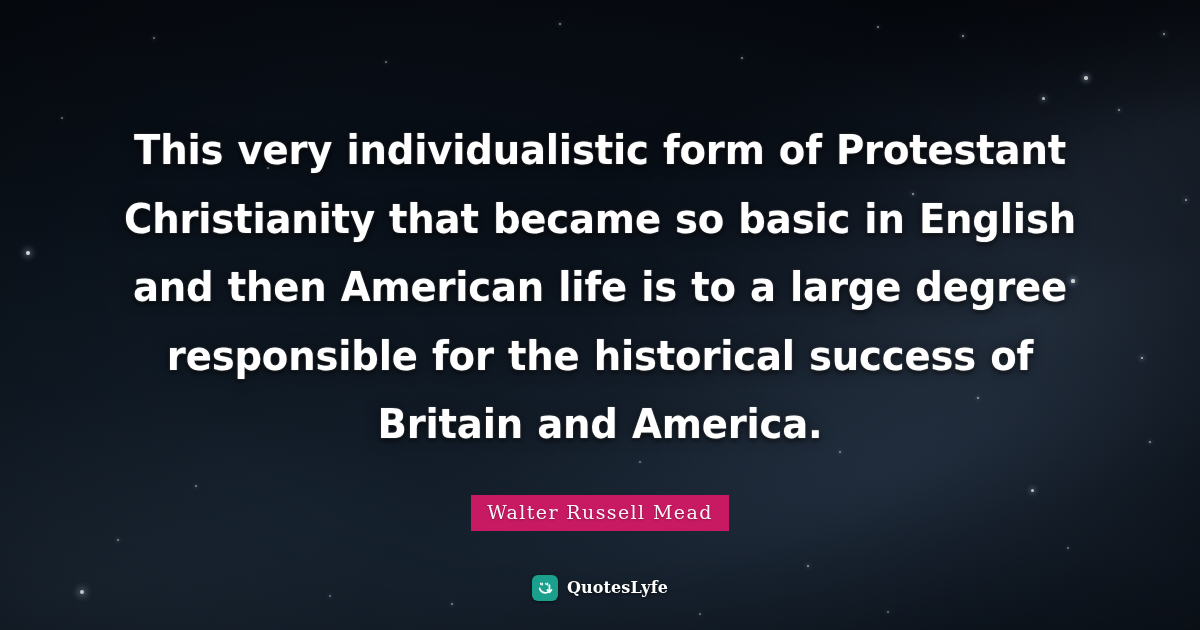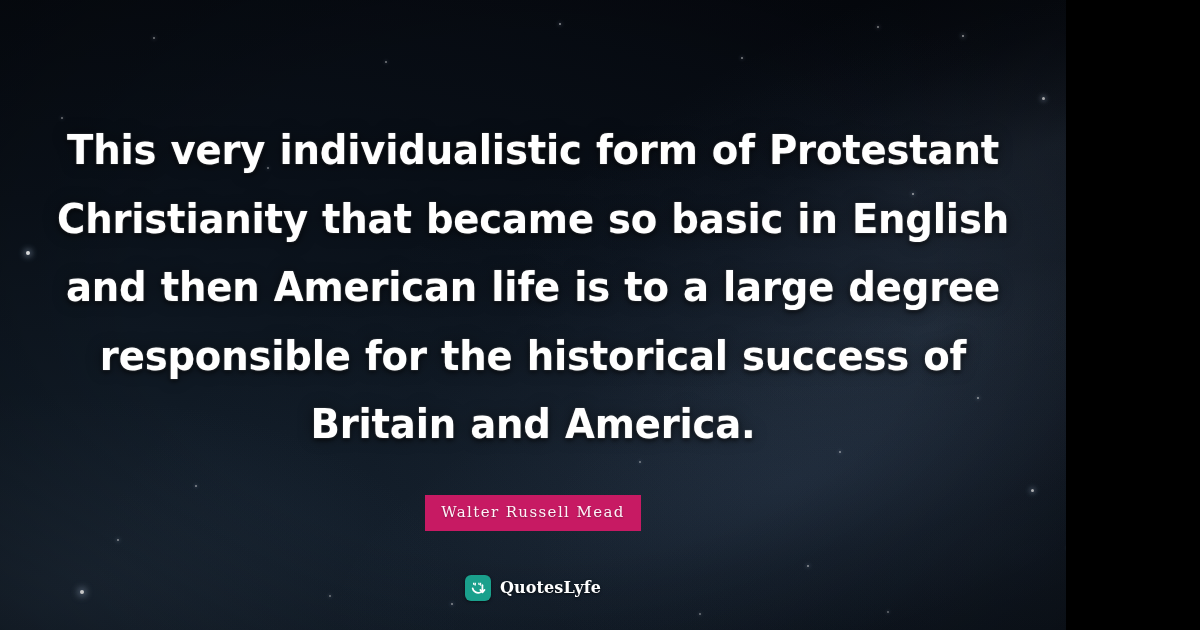--- a/index.html
+++ b/index.html
@@ -9,21 +9,21 @@
     width:1200px;
     height:630px;
     overflow:hidden;
     background:#000;
     font-family:"Liberation Sans", sans-serif;
   }
 
   
   #quote-card {
     position:relative;
-    width:1066px;
+    width:1200px;
     height:630px;
     overflow:hidden;
     background:#4d7c0f;
   }
 
   
   .bg-layer { position:absolute; inset:0; }
 
   
   #bg-base {
@@ -126,21 +126,21 @@
     margin-top:36px;
     background:#c71a63;
     padding:5px 16px 7px 16px;
     display:inline-block;
     line-height:1;
   }
   #author-name {
     display:block;
     color:#fdf4f8;
     font-family:"DejaVu Serif", serif;
-    font-size:15px;
+    font-size:19px;
     font-weight:400;
     letter-spacing:1.4px;
     line-height:24px;
     white-space:nowrap;
     text-shadow:0 1px 2px rgba(0,0,0,.30);
   }
 
   
   #brand {
     margin-top:44px;

